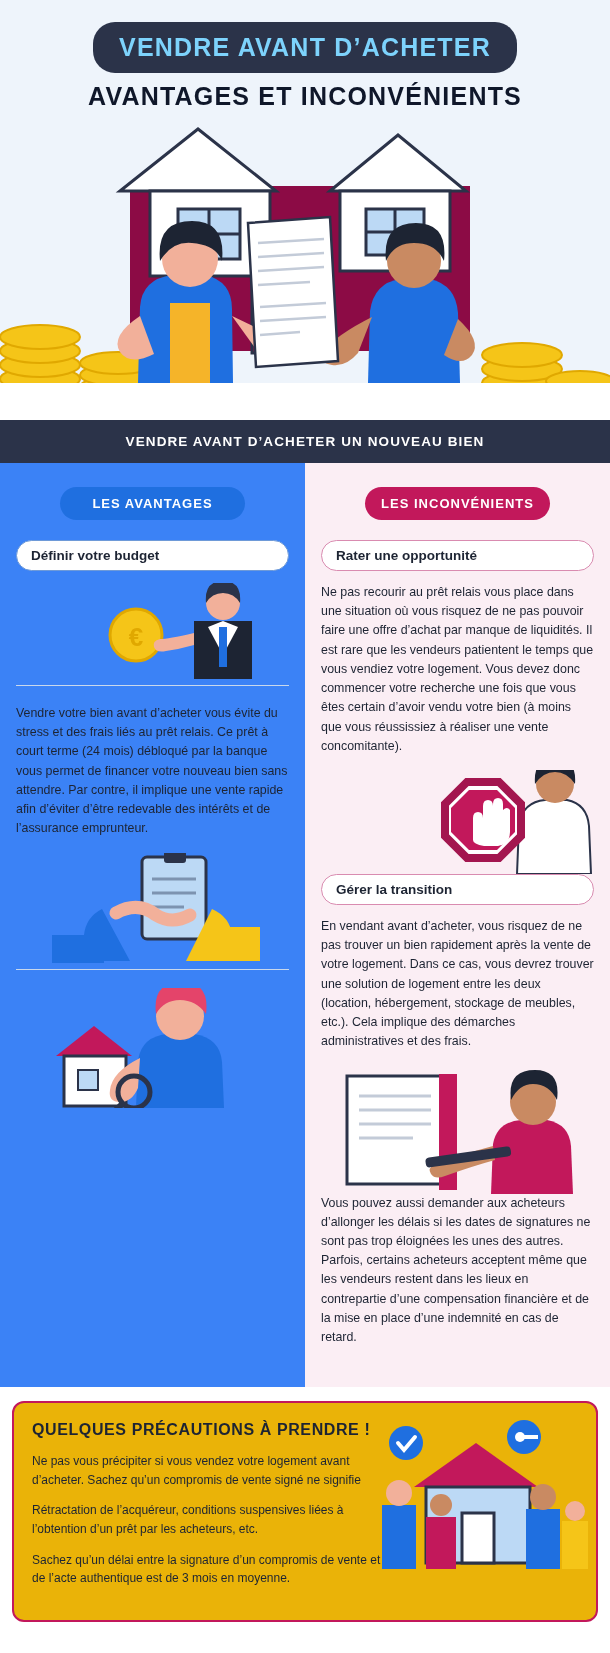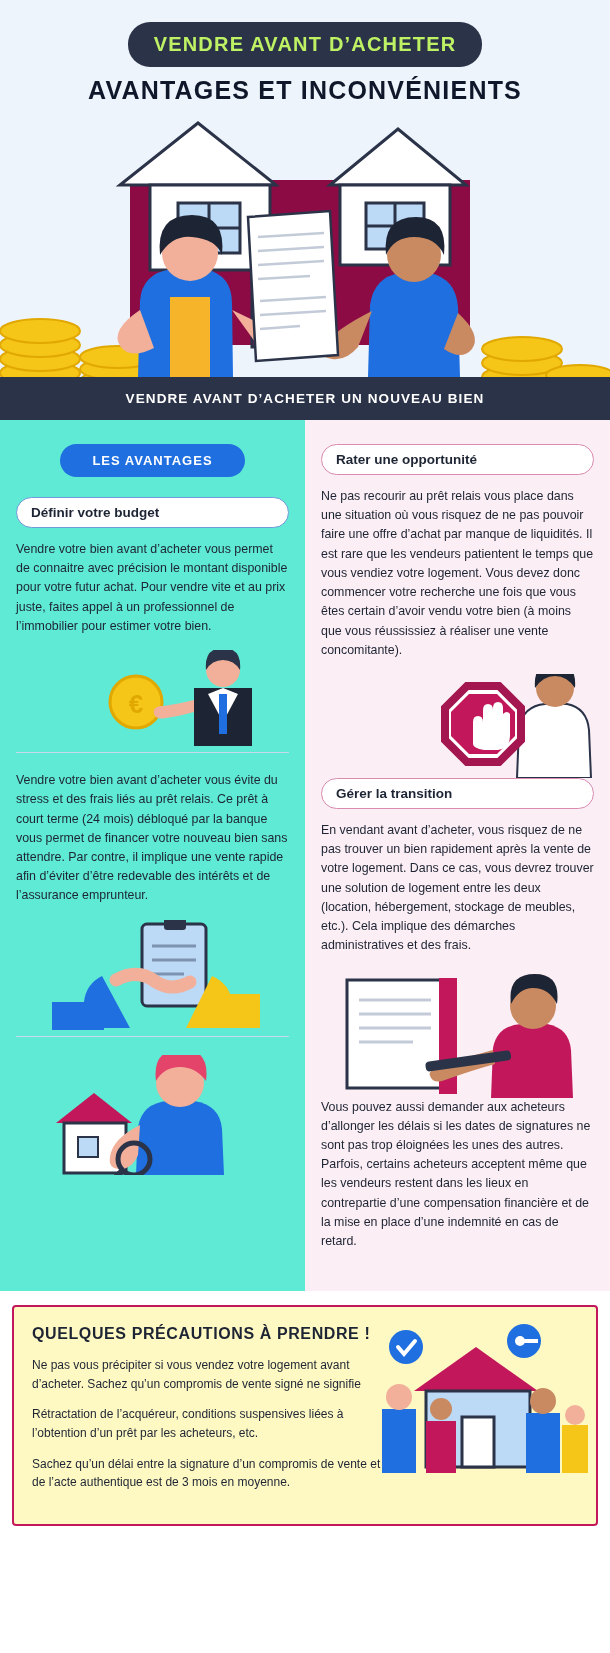--- a/index.html
+++ b/index.html
@@ -13,22 +13,22 @@
 
   
   .header {
     background: #eef4fb;
     padding: 22px 0 0 0;
     text-align: center;
   }
   .title-bar {
     display: inline-block;
     background: #2b3349;
-    color: #bef264;
-    font-size: 20px;
+    color: #7dd3fc;
+    font-size: 25px;
     font-weight: bold;
     letter-spacing: 1.2px;
     padding: 11px 26px;
     border-radius: 22px;
   }
   .subtitle {
     margin-top: 9px;
     font-size: 25px;
     font-weight: bold;
     color: #0f172a;
@@ -39,26 +39,27 @@
   .hero { position: relative; height: 272px; background: #eef4fb; overflow: hidden; }
 
   .band {
     background: #2b3349;
     color: #fff;
     text-align: center;
     font-size: 13.5px;
     font-weight: bold;
     letter-spacing: 1.1px;
     padding: 14px 0;
+    margin-top: 37px;
   }
 
   
   .columns { display: flex; align-items: stretch; }
   .col { width: 50%; padding: 24px 16px 26px 16px; position: relative; }
-  .col-left { background: #5eead4; }
+  .col-left { background: #3b82f6; }
   .col-right { background: #fbeef4; }
 
   .pill {
     display: block;
     margin: 0 auto 20px auto;
     color: #fff;
     font-size: 13px;
     font-weight: bold;
     letter-spacing: 1px;
     padding: 9px 0;
@@ -89,25 +90,25 @@
     margin-bottom: 14px;
   }
 
   .divider-left { border-top: 1px solid #c9d8ec; margin: 6px 0 18px 0; }
   .art-box { position: relative; width: 100%; }
 
   
   .precautions-wrap { background: #ffffff; padding: 14px 12px 10px 12px; }
   .precautions {
     border: 2.5px solid #c2185b;
-    border-radius: 4px;
+    border-radius: 12px;
     padding: 18px 18px 20px 18px;
     position: relative;
     overflow: hidden;
-    background: #fef9c3;
+    background: #eab308;
   }
   .precautions h3 {
     font-size: 16px;
     font-weight: bold;
     letter-spacing: 0.6px;
     color: #1d2433;
     margin-bottom: 13px;
   }
   .precautions p {
     font-size: 12px;
@@ -207,21 +208,20 @@
   </div>
 
   <div class="band">VENDRE AVANT D’ACHETER UN NOUVEAU BIEN</div>
 
   <div class="columns">
 
     <div class="col col-left">
       <div class="pill pill-blue">LES AVANTAGES</div>
 
       <div class="sub-pill">Définir votre budget</div>
-      <div class="para">Vendre votre bien avant d’acheter vous permet de connaitre avec précision le montant disponible pour votre futur achat. Pour vendre vite et au prix juste, faites appel à un professionnel de l’immobilier pour estimer votre bien.</div>
       <div class="art-box">
         <svg width="273" height="96" viewBox="0 0 273 96">
           <circle cx="120" cy="52" r="26" fill="#f5c518" stroke="#e0a800" stroke-width="3"></circle>
           <text x="120" y="63" font-size="26" font-weight="bold" fill="#e0a800" text-anchor="middle" font-family="Liberation Sans, sans-serif">€</text>
           <g>
             <rect x="178" y="38" width="58" height="58" fill="#1d2433"></rect>
             <polygon points="207,38 222,44 207,72 192,44" fill="#ffffff"></polygon>
             <rect x="203" y="44" width="8" height="40" fill="#1f6fe0"></rect>
             <circle cx="207" cy="20" r="17" fill="#f2b09a"></circle>
             <path d="M190 20 q-2 -22 17 -22 q19 0 17 22 q-6 -10 -17 -10 q-11 0 -17 10z" fill="#2b3349"></path>
@@ -263,20 +263,21 @@
             <path d="M140 26 q-4 -32 26 -32 q28 0 24 32 q-10 -14 -26 -14 q-16 0 -24 14z" fill="#e4446a"></path>
             <path d="M124 70 q-28 14 -30 32 q-2 12 10 12 q12 0 18 -14z" fill="#f2b09a"></path>
             <circle cx="118" cy="104" r="16" fill="none" stroke="#2b3349" stroke-width="5"></circle>
             <line x1="106" y1="116" x2="94" y2="128" stroke="#2b3349" stroke-width="6"></line>
           </g>
         </svg>
       </div>
     </div>
 
     <div class="col col-right">
+      <div class="pill pill-pink">LES INCONVÉNIENTS</div>
 
       <div class="sub-pill pinkish">Rater une opportunité</div>
       <div class="para">Ne pas recourir au prêt relais vous place dans une situation où vous risquez de ne pas pouvoir faire une offre d’achat par manque de liquidités. Il est rare que les vendeurs patientent le temps que vous vendiez votre logement. Vous devez donc commencer votre recherche une fois que vous êtes certain d’avoir vendu votre bien (à moins que vous réussissiez à réaliser une vente concomitante).</div>
       <div class="art-box">
         <svg width="273" height="104" viewBox="0 0 273 104">
           <g>
             <path d="M196 104 L198 54 Q202 32 224 30 L246 30 Q266 34 268 56 L270 104 Z" fill="#ffffff" stroke="#2b3349" stroke-width="2"></path>
             <circle cx="234" cy="14" r="19" fill="#c98a62"></circle>
             <path d="M214 14 q-2 -26 20 -26 q22 0 20 26 q-8 -12 -20 -12 q-12 0 -20 12z" fill="#1d2433"></path>
           </g>

